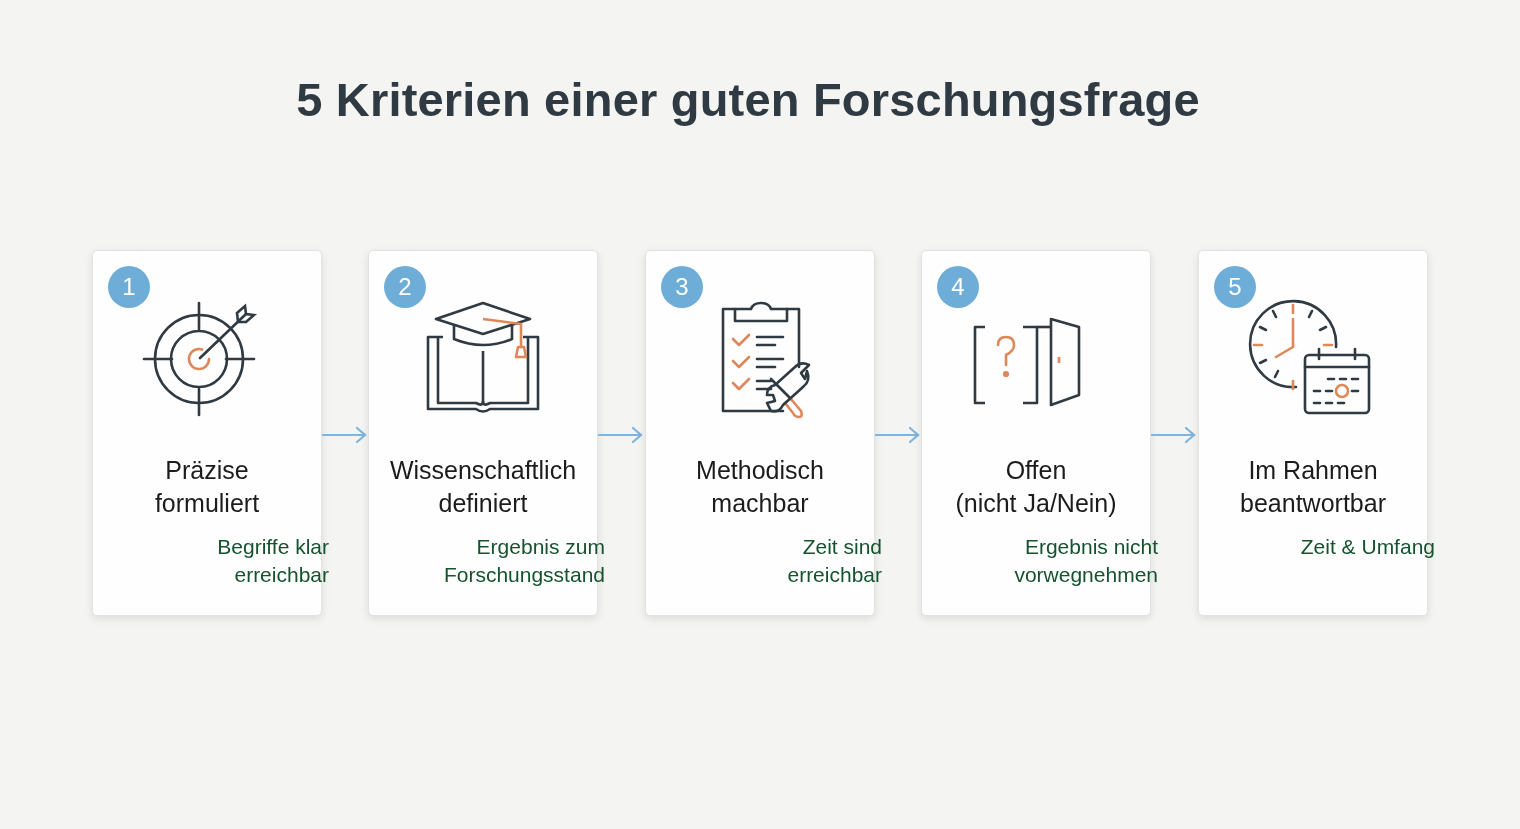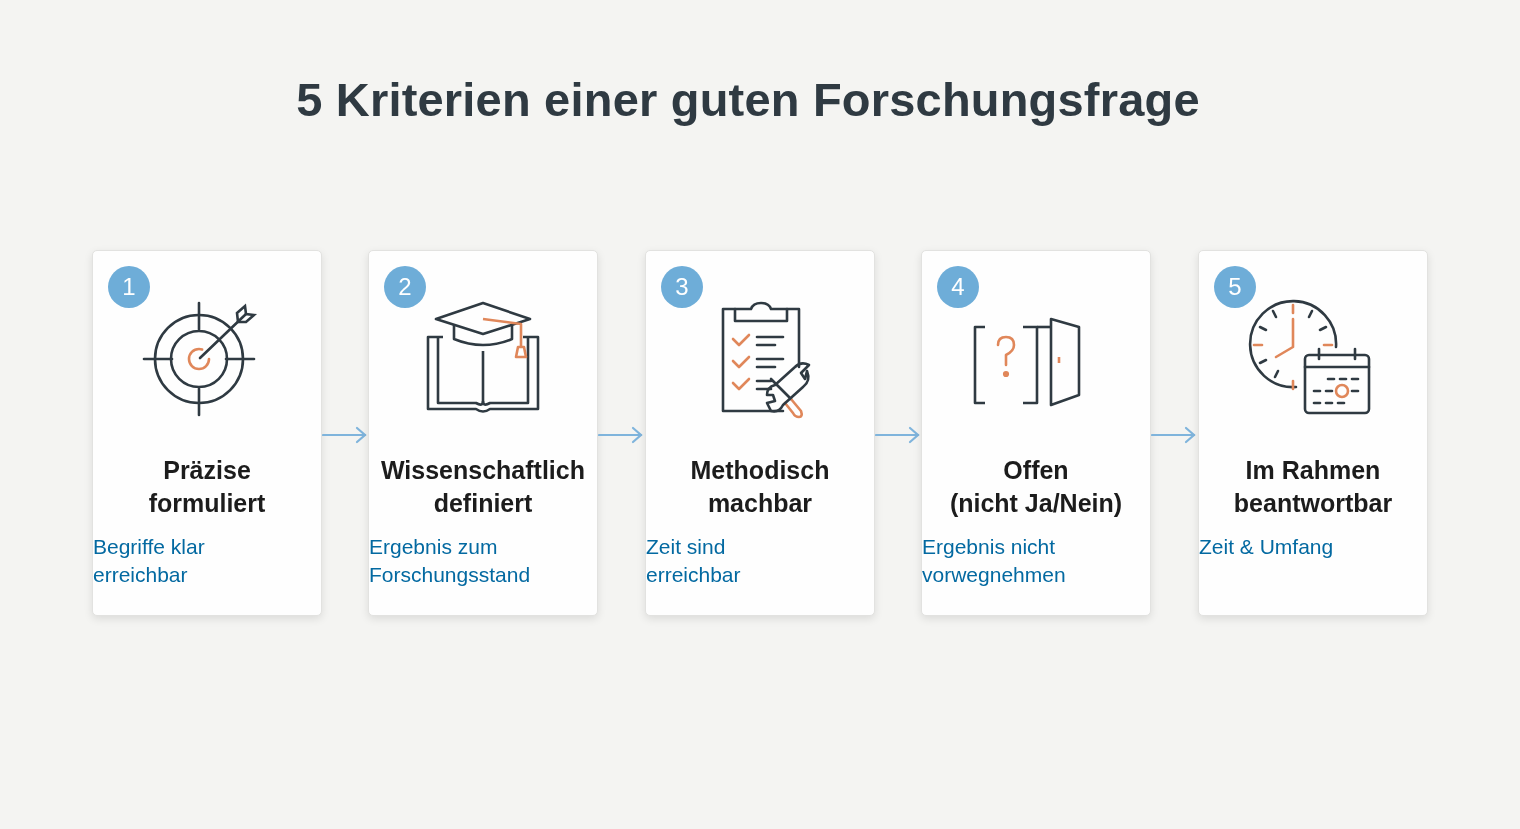--- a/index.html
+++ b/index.html
@@ -22,26 +22,26 @@
     }
     .badge {
       position: absolute; left: 15px; top: 15px; width: 42px; height: 42px;
       border-radius: 50%; background: #6eadd8; color: #fff;
       font-size: 24px; font-weight: 400; text-align: center; line-height: 42px;
     }
     .icon { position: absolute; left: 50%; top: 48px; transform: translateX(-50%); width: 130px; height: 126px; }
     .icon svg { width: 130px; height: 126px; display: block; }
     .card-title {
       position: absolute; top: 203px; left: 0; width: 100%;
-      text-align: center; font-size: 25px; font-weight: 700; color: #1c1c1c;
+      text-align: center; font-size: 25px; font-weight: 400; color: #1c1c1c;
       line-height: 33px;
     }
     .card-desc {
-      position: absolute; top: 282px; left: 0; width: 100%;
-      text-align: left; font-size: 21px; color: #0369a1; line-height: 28px;
+      position: absolute; top: 282px; left: 8px; width: 100%;
+      text-align: right; font-size: 21px; color: #14532d; line-height: 28px;
     }
     .arrow { position: absolute; top: 426px; width: 46px; height: 18px; }
     .arrow svg { width: 46px; height: 18px; display: block; }
   </style>
 </head>
 <body>
 
 <div class="title">5 Kriterien einer guten Forschungsfrage</div>
 
 <div class="card" style="left:92px">

